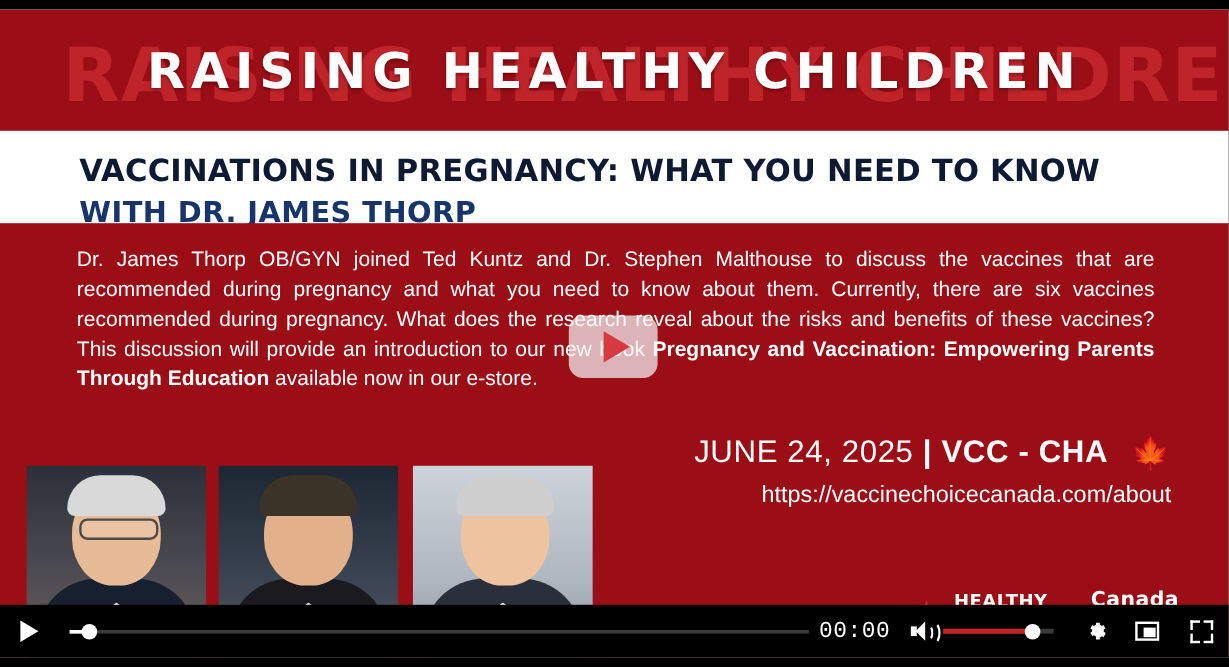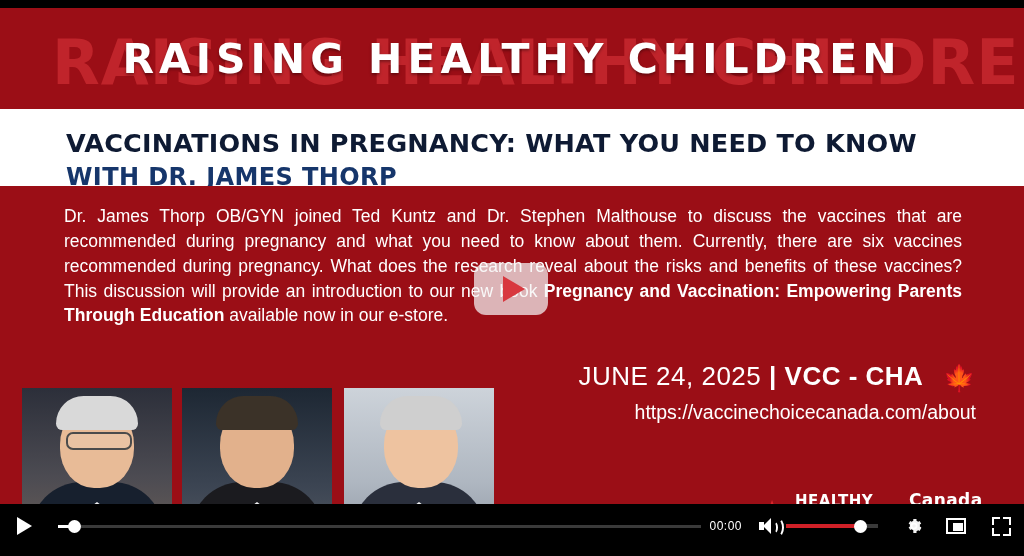--- a/index.html
+++ b/index.html
@@ -375,22 +375,22 @@
   }
   .progress .knob {
     position: absolute;
     left: 20px;
     width: 13px;
     height: 13px;
     border-radius: 50%;
     background: #ffffff;
   }
   .time {
-    font-size: 12px;
-    font-family: Liberation Sans, sans-serif;
+    font-size: 19px;
+    font-family: Liberation Mono, monospace;
     letter-spacing: 0.5px;
     margin: 0 10px 0 0;
     white-space: nowrap;
   }
   .vol-btn {
     width: 34px; height: 44px;
     position: relative;
   }
   .vol-ico {
     position: relative;

